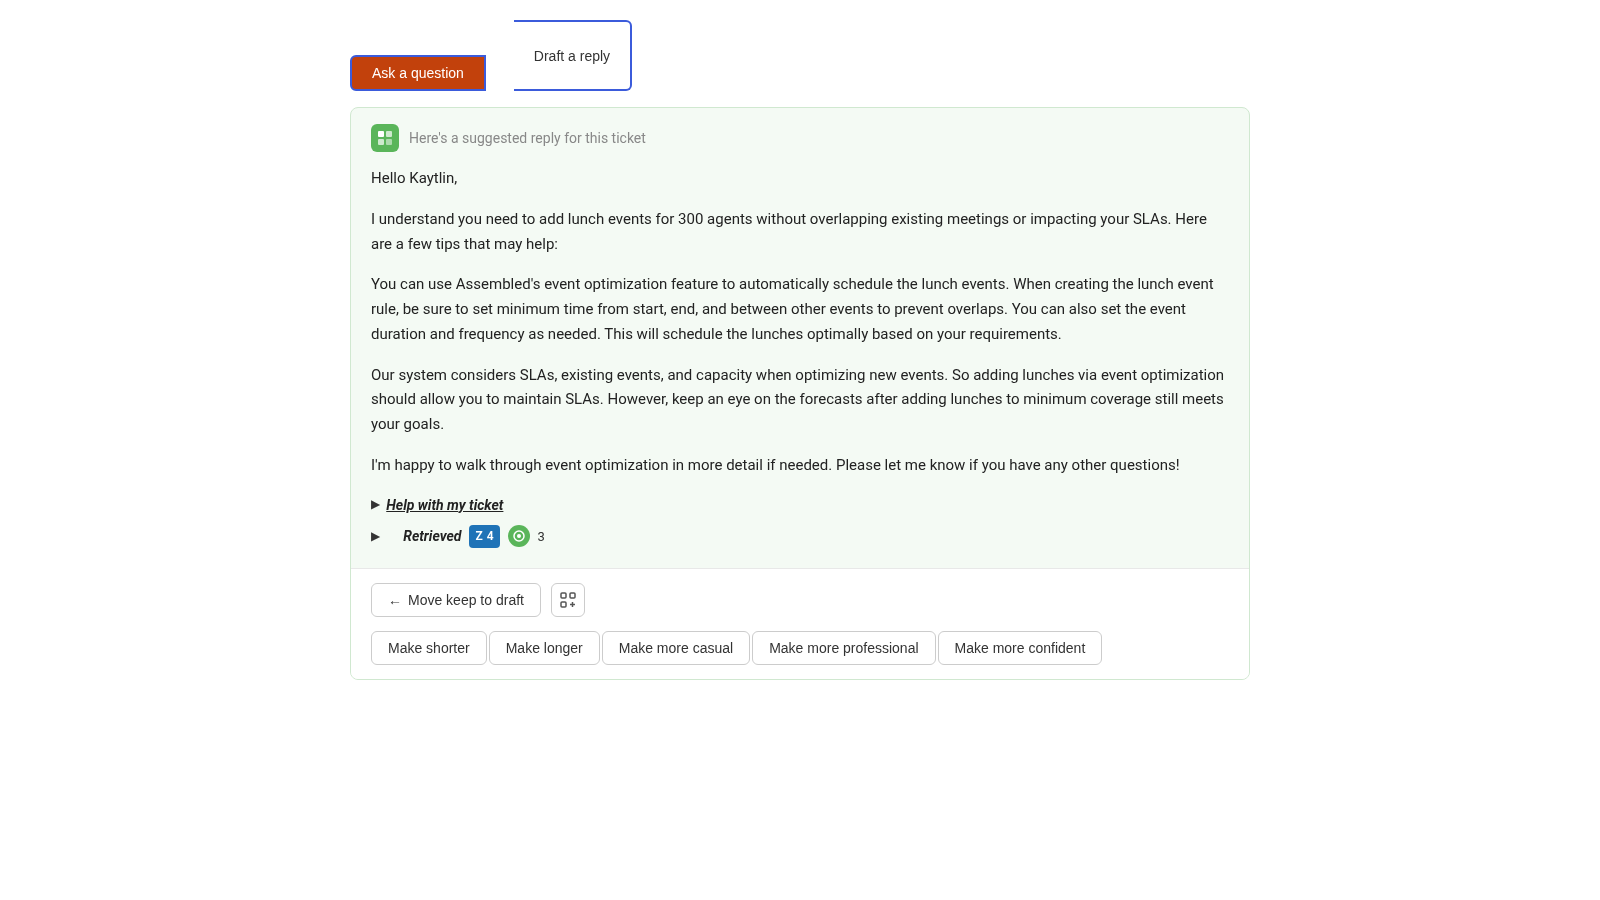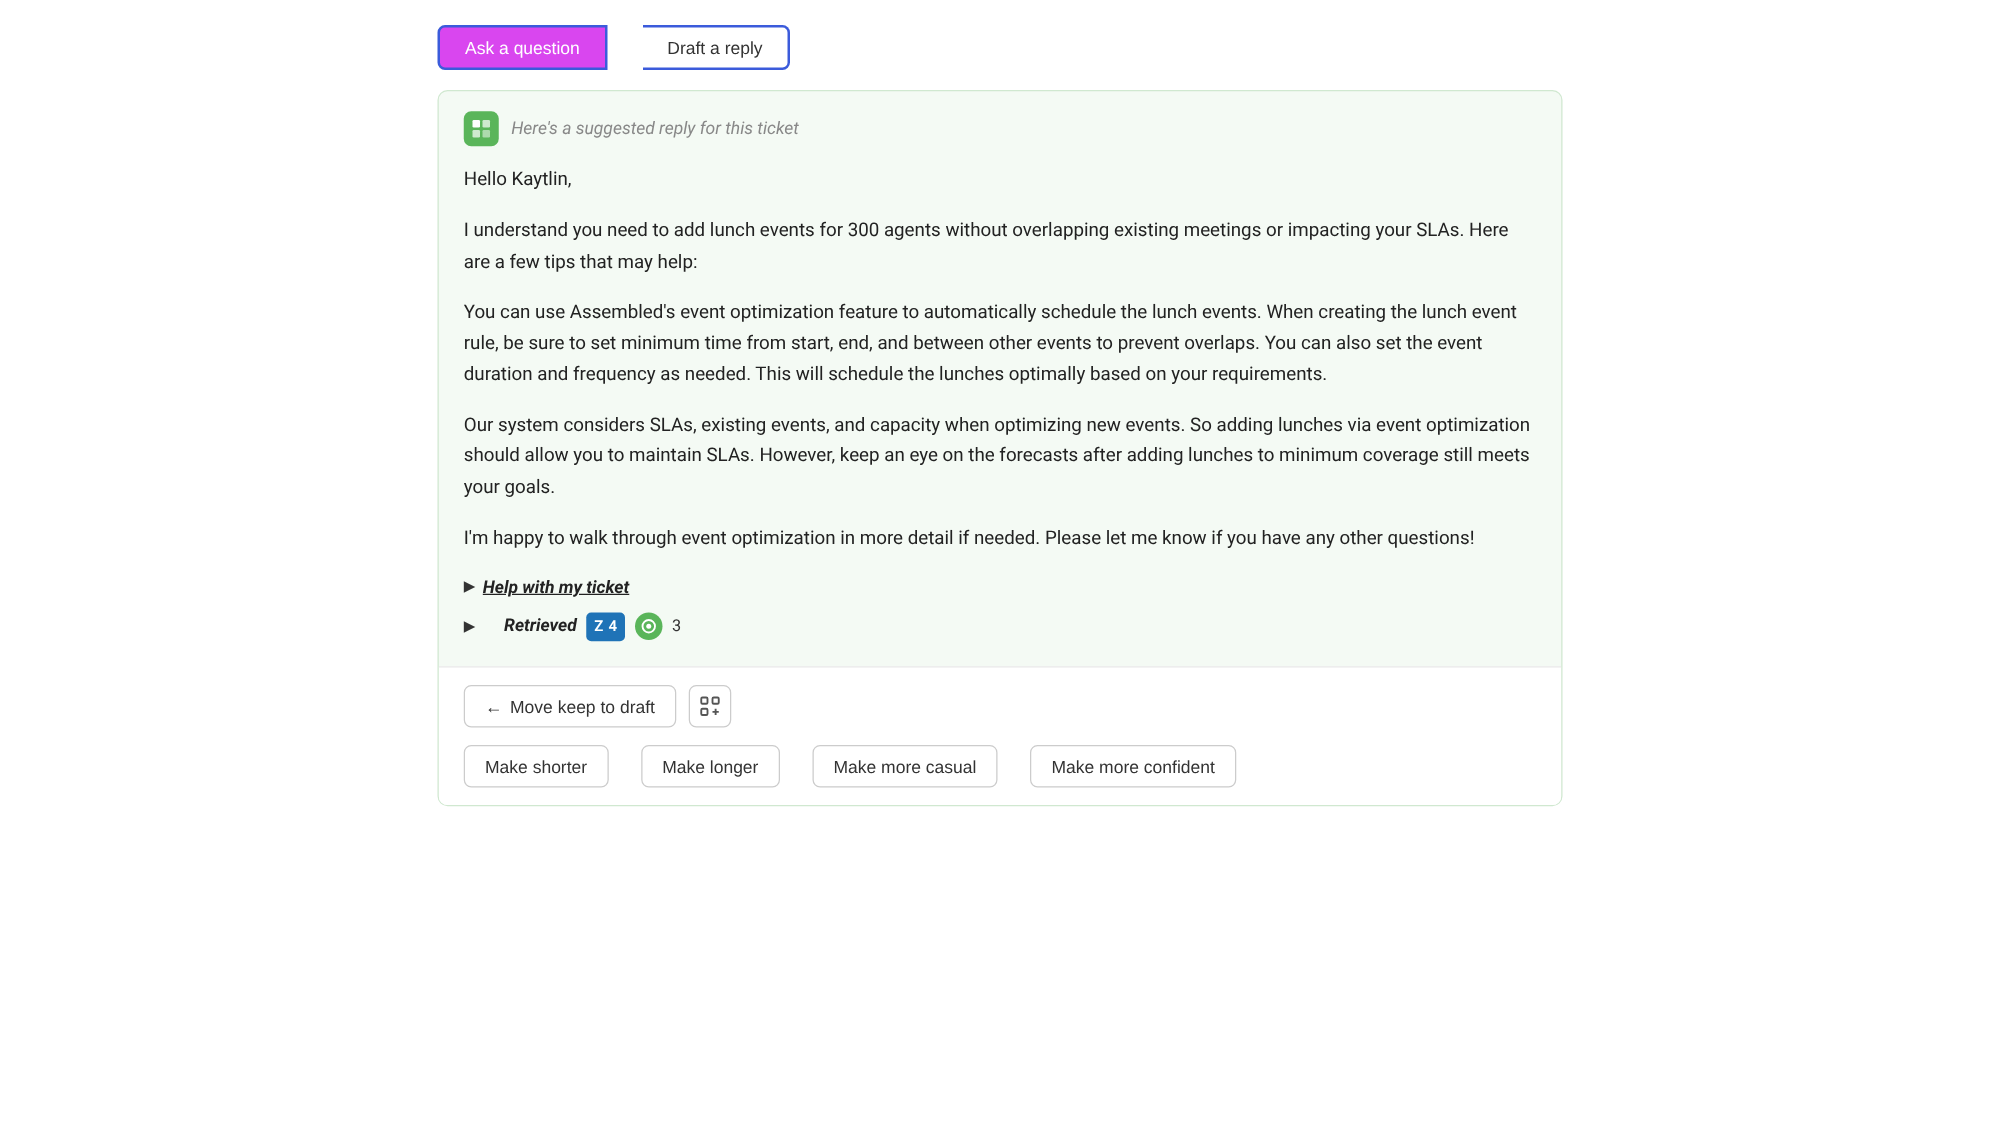--- a/index.html
+++ b/index.html
@@ -38,23 +38,24 @@
       padding: 8px 20px;
       font-size: 14px;
       font-weight: 500;
       cursor: pointer;
       border: 2px solid #3b5bdb;
       background: transparent;
       color: #333;
     }
 
     .tab-button.active {
-      background: #d946ef;
+      background: #c2410c;
       color: #ffffff;
       border-color: #3b5bdb;
+      margin-top: 35px;
     }
 
     .tab-button:first-child {
       border-radius: 6px 0 0 6px;
     }
 
     .tab-button:last-child {
       border-radius: 0 6px 6px 0;
       border-left: none;
       margin-left: 28px;
@@ -88,21 +89,20 @@
     }
 
     .ai-logo svg {
       width: 18px;
       height: 18px;
     }
 
     .reply-header-text {
       font-size: 14px;
       color: #888;
-      font-style: italic;
     }
 
     .reply-content {
       padding: 4px 20px 20px 20px;
       color: #222;
       font-size: 15px;
       line-height: 1.65;
     }
 
     .reply-content p {
@@ -195,21 +195,21 @@
 
     .action-row-top {
       display: flex;
       align-items: center;
       gap: 10px;
     }
 
     .action-row-bottom {
       display: flex;
       align-items: center;
-      gap: 26px;
+      gap: 2px;
       flex-wrap: wrap;
     }
 
     .btn {
       padding: 8px 16px;
       font-size: 14px;
       font-weight: 500;
       cursor: pointer;
       border: 1.5px solid #ccc;
       border-radius: 6px;
@@ -302,18 +302,19 @@
             <line x1="13.5" y1="11" x2="13.5" y2="16" stroke="#555" stroke-width="1.5"></line>
             <line x1="11" y1="13.5" x2="16" y2="13.5" stroke="#555" stroke-width="1.5"></line>
           </svg>
         </button>
       </div>
 
       <div class="action-row-bottom">
         <button class="btn">Make shorter</button>
         <button class="btn">Make longer</button>
         <button class="btn">Make more casual</button>
+        <button class="btn">Make more professional</button>
         <button class="btn">Make more confident</button>
       </div>
     </div>
 
   </div>
 </div>
 
 </body></html>

